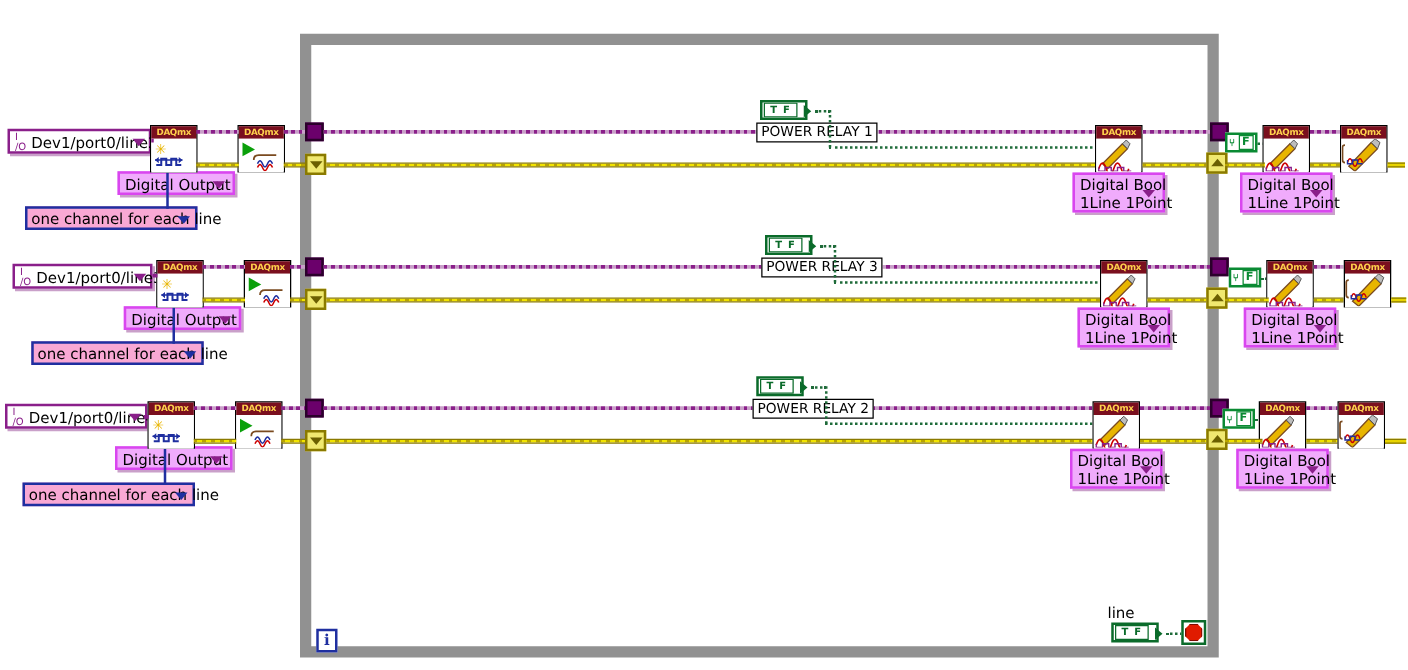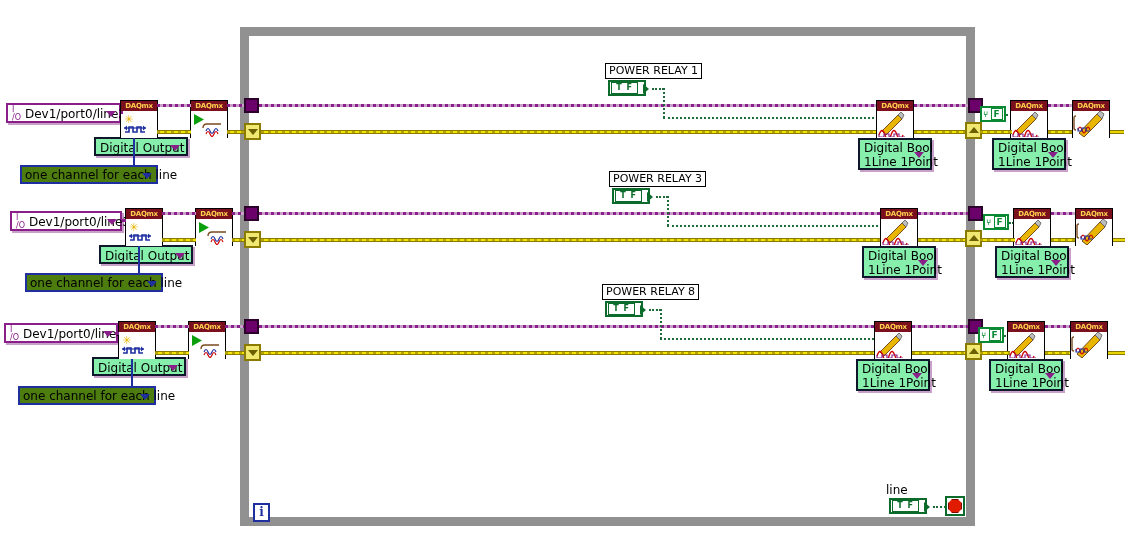--- a/index.html
+++ b/index.html
@@ -43,44 +43,44 @@
   .daq .body{position:relative;height:27px;background:#fff;overflow:hidden;}
 
   
   .ring{position:absolute;background:#fff;border:2px solid #8a1f8a;
         box-sizing:border-box;font-size:12px;line-height:15px;
         padding:1px 16px 1px 3px;color:#000;white-space:nowrap;}
   .ring .arr{position:absolute;right:3px;top:50%;margin-top:-2px;width:0;height:0;
         border-left:5px solid transparent;border-right:5px solid transparent;
         border-top:6px solid #8a1f8a;}
   .ring.shadow{box-shadow:2px 2px 0 0 #c9a0c9;}
-  .enum-blue{position:absolute;background:#4d7c0f;border:2px solid #1f2fa0;
+  .enum-blue{position:absolute;background:#f9a8d4;border:2px solid #1f2fa0;
         box-sizing:border-box;font-size:12px;line-height:15px;
         padding:1px 18px 1px 3px;color:#000;white-space:nowrap;}
   .enum-blue .arr{position:absolute;right:4px;top:50%;margin-top:-2px;width:0;height:0;
         border-left:5px solid transparent;border-right:5px solid transparent;
         border-top:6px solid #1f2fa0;}
-  .ring2{position:absolute;background:#86efac;border:2px solid #0f172a;box-sizing:border-box;
+  .ring2{position:absolute;background:#f0abfc;border:2px solid #d946ef;box-sizing:border-box;
         font-size:12px;line-height:14px;padding:2px 20px 2px 4px;color:#000;white-space:nowrap;
         box-shadow:2px 2px 0 0 #c9a0c9;}
   .ring2 .arr{position:absolute;right:6px;top:50%;margin-top:-2px;width:0;height:0;
         border-left:5px solid transparent;border-right:5px solid transparent;
         border-top:6px solid #8a1f8a;}
 
   
   .boolctl{position:absolute;width:38px;height:16px;background:#ffffff;
         border:2px solid #0a6b2a;box-sizing:border-box;display:flex;align-items:center;}
   .boolctl .inner{margin-left:1px;width:25px;height:10px;border:1px solid #0a6b2a;
         background:#fff;color:#0a6b2a;font-size:8px;font-weight:bold;line-height:10px;
         text-align:center;letter-spacing:1px;}
   .boolctl .nub{position:absolute;right:-5px;top:2px;width:0;height:0;
         border-top:5px solid transparent;border-bottom:5px solid transparent;
         border-left:6px solid #0a6b2a;}
   .lbl-box{position:absolute;background:#fff;border:1px solid #000;
-        font-size:11px;line-height:14px;padding:0 3px;white-space:nowrap;color:#000;}
+        font-size:11px;line-height:14px;padding:0 3px;white-space:nowrap;color:#000;margin-top:35px;}
   .lbl-plain{position:absolute;font-size:12px;color:#000;white-space:nowrap;}
 
   
   .fconst{position:absolute;width:26px;height:16px;background:#fff;
         border:2px solid #0a8a33;box-sizing:border-box;display:flex;
         align-items:center;justify-content:space-around;}
   .fconst .g{color:#0a8a33;font-size:8px;font-weight:bold;line-height:9px;}
   .fconst .f{color:#0a8a33;font-size:9px;font-weight:bold;border:1px solid #0a8a33;
         padding:0 2px;line-height:10px;}
 
@@ -408,21 +408,21 @@
 <div class="wire-err" style="left:155px;top:351px;width:34px;"></div>
 <div class="wire-task-dashed" style="left:225px;top:325px;width:27px;"></div>
 <div class="wire-err" style="left:225px;top:351px;width:27px;"></div>
 
 <div class="tunnel-task" style="left:244px;top:319px;"></div>
 <div class="sr down" style="left:244px;top:344px;"></div>
 
 <div class="wire-task-dashed" style="left:259px;top:325px;width:618px;"></div>
 <div class="wire-err" style="left:261px;top:351px;width:616px;"></div>
 
-<div class="lbl-box" style="left:602px;top:284px;">POWER RELAY 8</div>
+<div class="lbl-box" style="left:602px;top:284px;">POWER RELAY 2</div>
 <div class="boolctl" style="left:605px;top:301px;">
   <div class="inner">T F</div>
   <div class="nub"></div>
 </div>
 <div class="wire-bool" style="left:649px;top:309px;width:12px;"></div>
 <div class="wire-bool-v" style="left:660px;top:309px;height:30px;"></div>
 <div class="wire-bool" style="left:660px;top:338px;width:218px;"></div>
 
 <div class="daq" style="left:874px;top:321px;">
   <div class="hdr">DAQmx</div>

